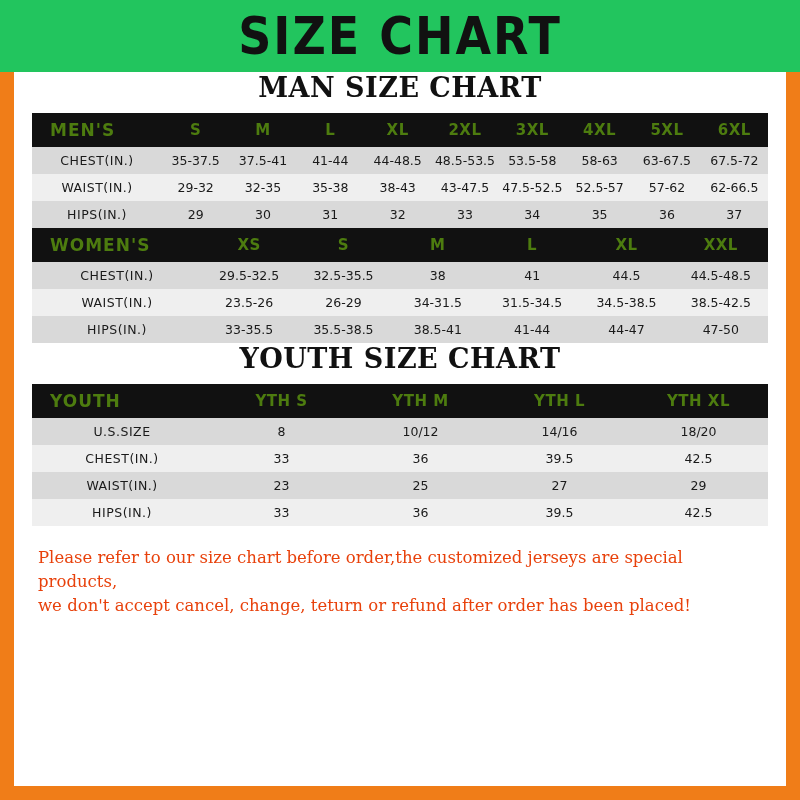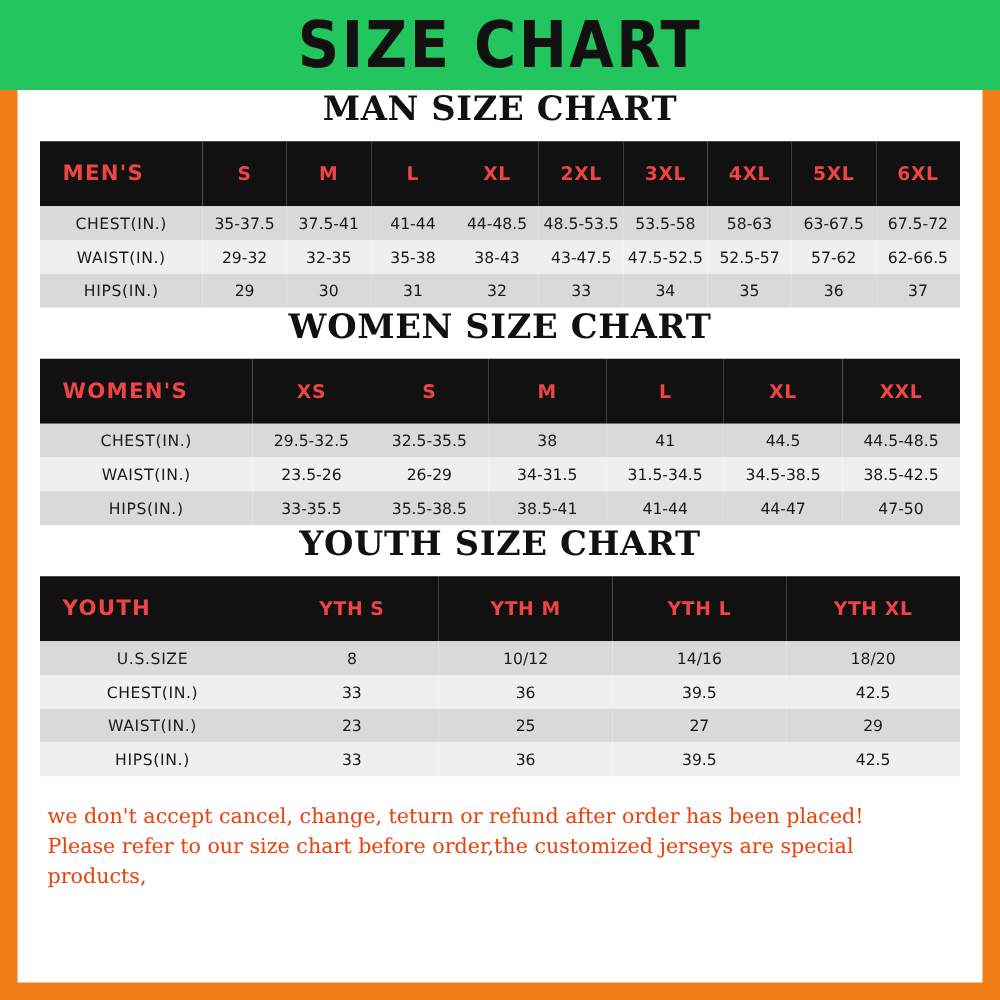--- a/index.html
+++ b/index.html
@@ -62,24 +62,24 @@
     font-size: 12.5px;
     color: #1a1a1a;
     height: 27px;
     padding: 0 2px;
     font-family: "DejaVu Sans", sans-serif;
   }
   table.size-table thead tr {
     background: #111111;
   }
   table.size-table thead th {
-    color: #ef4444;
+    color: #4d7c0f;
     font-weight: bold;
     font-size: 15px;
-    height: 52px;
+    height: 34px;
     letter-spacing: 0.5px;
     margin-left: 36px;
   }
   table.size-table thead th.corner {
     text-align: left;
     padding-left: 18px;
     font-size: 17px;
     letter-spacing: 1px;
   }
   table.size-table tbody tr.odd {
@@ -174,21 +174,20 @@
           <td>32</td>
           <td>33</td>
           <td>34</td>
           <td>35</td>
           <td>36</td>
           <td>37</td>
         </tr>
       </tbody>
     </table>
 
-    <div class="section-title">WOMEN SIZE CHART</div>
     <table class="size-table women">
       <thead>
         <tr>
           <th class="corner">WOMEN'S</th>
           <th>XS</th>
           <th>S</th>
           <th>M</th>
           <th>L</th>
           <th>XL</th>
           <th>XXL</th>
@@ -262,20 +261,20 @@
           <td class="rowhead">HIPS(IN.)</td>
           <td>33</td>
           <td>36</td>
           <td>39.5</td>
           <td>42.5</td>
         </tr>
       </tbody>
     </table>
 
     <div class="footer-note">
+      <div>Please refer to our size chart before order,the customized jerseys are special products,</div>
       <div>we don't accept cancel, change, teturn or refund after order has been placed!</div>
-      <div>Please refer to our size chart before order,the customized jerseys are special products,</div>
     </div>
 
   </div>
 
   <div class="bottom-band"></div>
 </div>
 
 </body></html>

